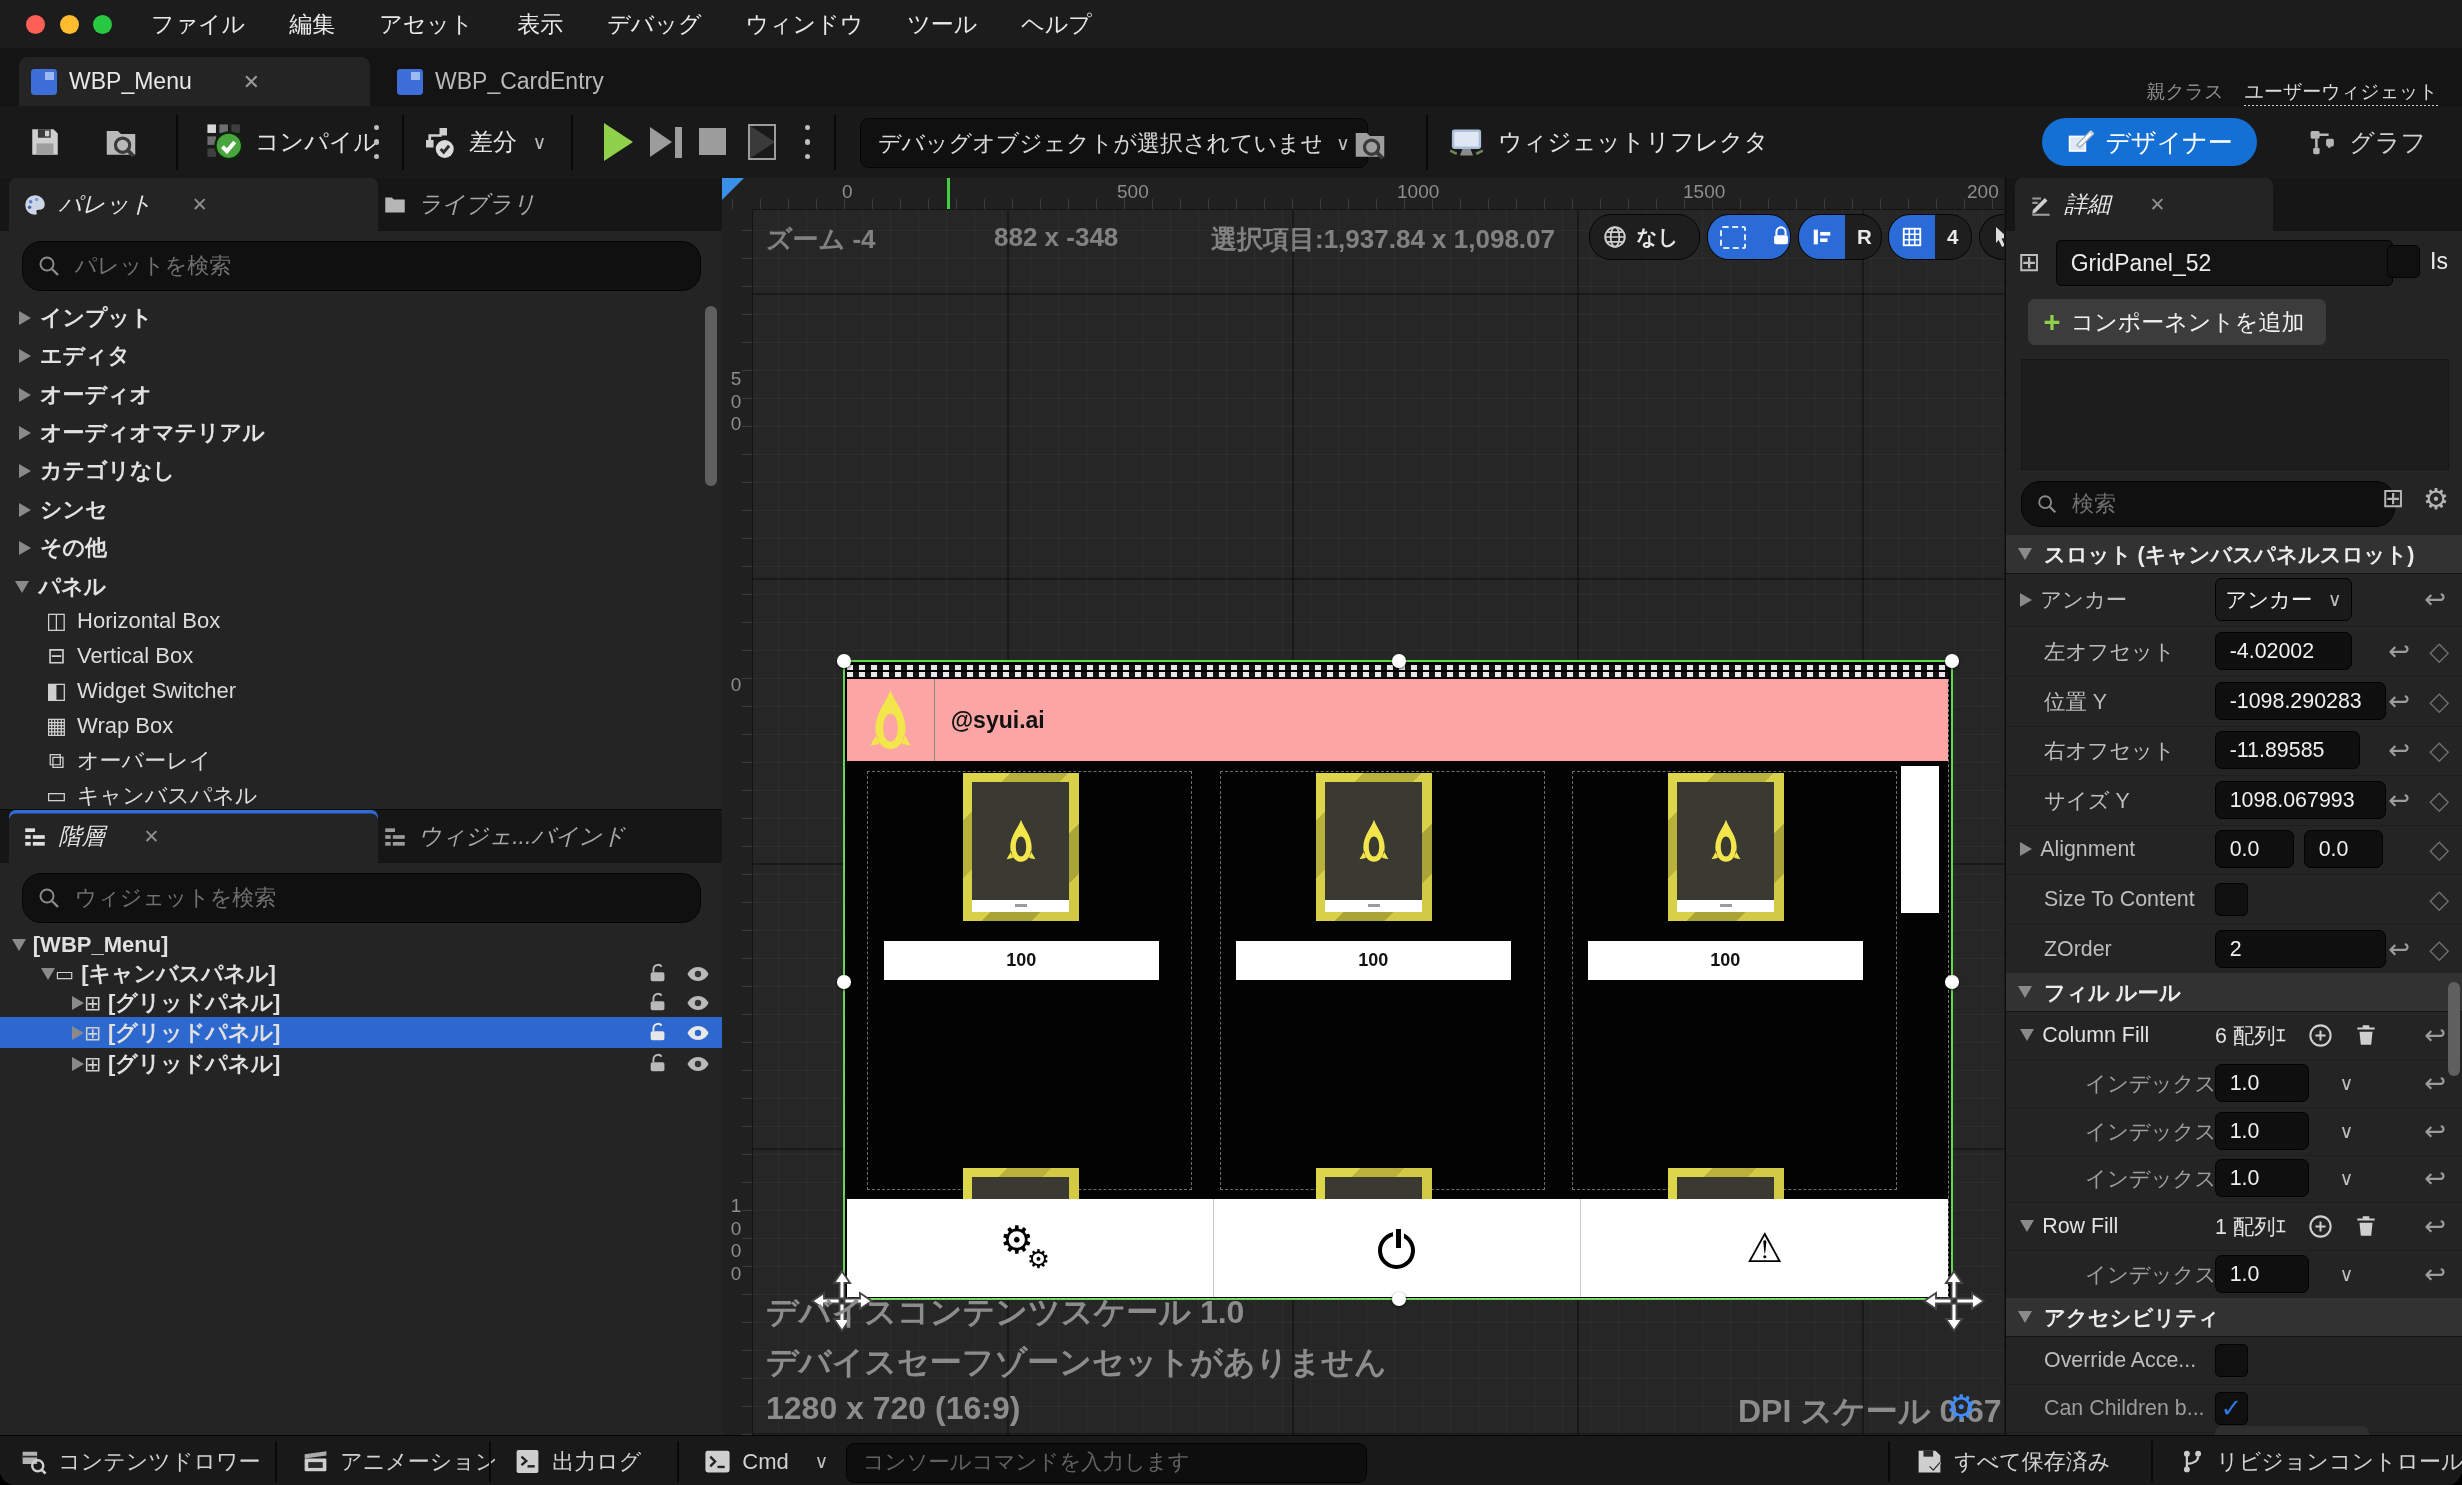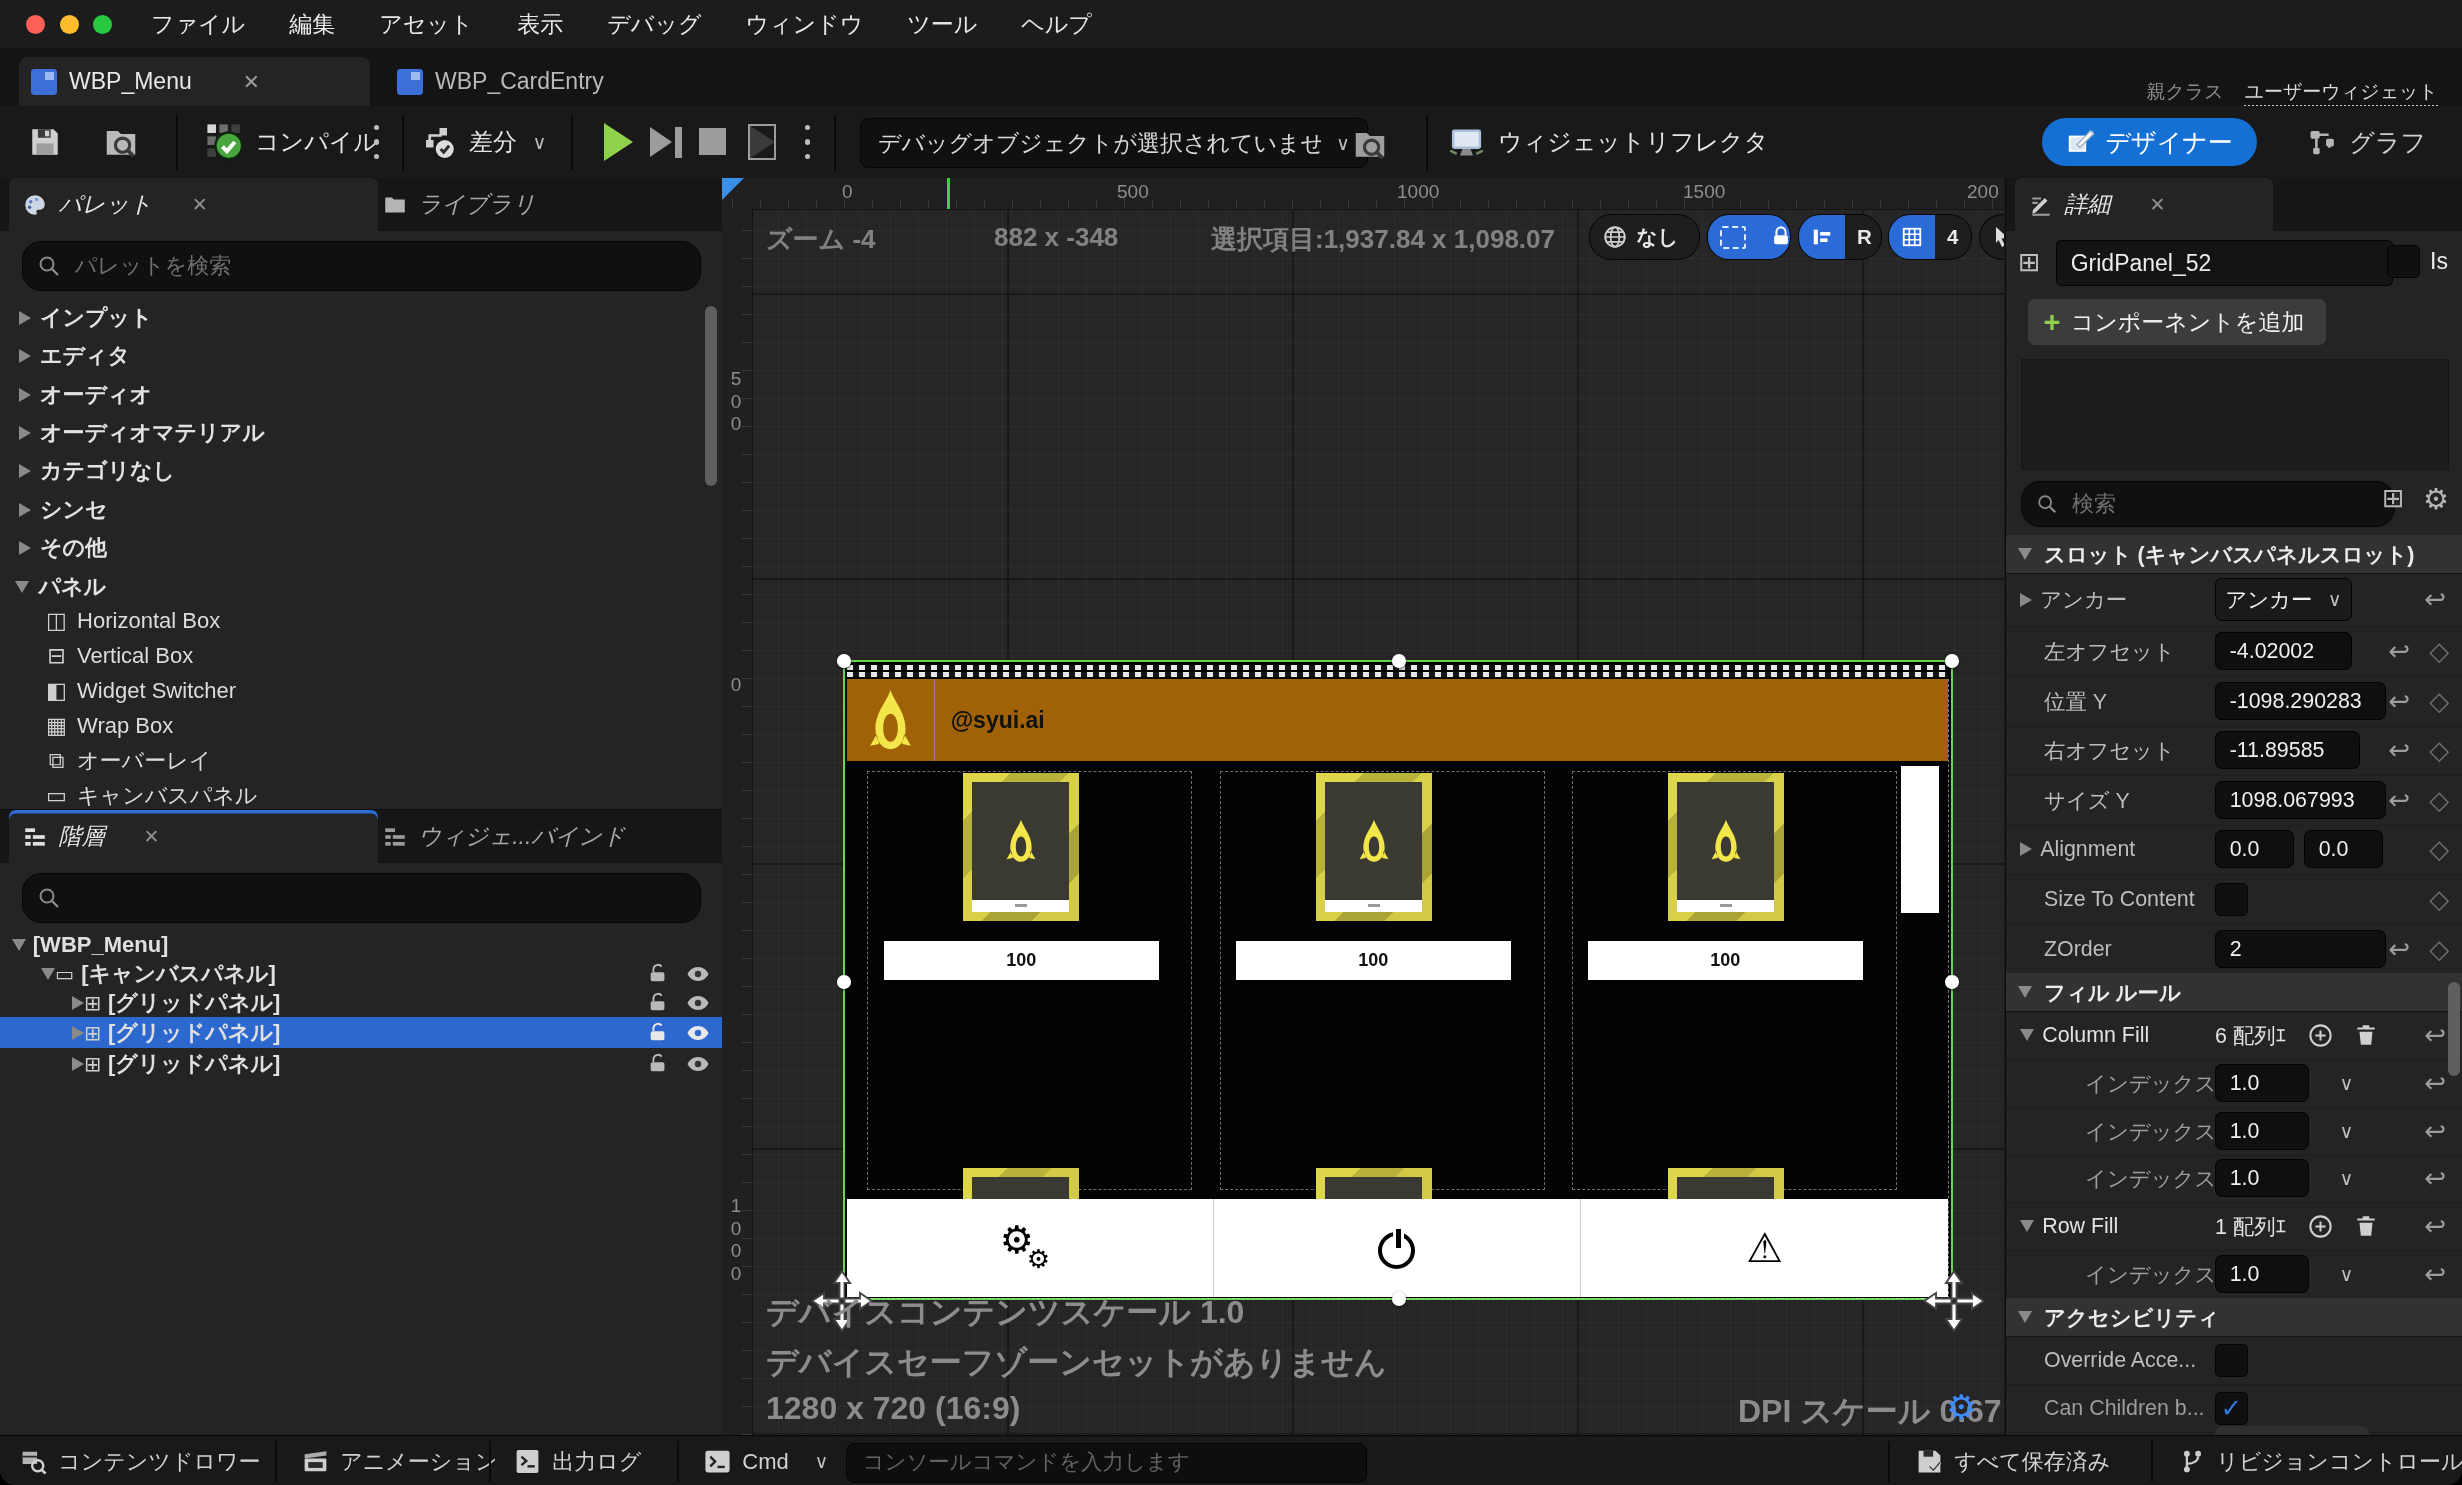--- a/index.html
+++ b/index.html
@@ -84,21 +84,21 @@
   .corner-tri{position:absolute;left:0;top:0;width:0;height:0;border-top:22px solid #3a8fe8;border-right:22px solid transparent;}
   .ov-text{position:absolute;color:rgba(255,255,255,.42);font-size:26px;font-weight:bold;white-space:nowrap;}
   .pill{position:absolute;top:36px;height:44px;background:#1e1e1e;border:0.9px solid #060606;border-radius:22px;display:flex;align-items:center;overflow:hidden;}
   .pill .seg{height:100%;display:flex;align-items:center;justify-content:center;padding:0 12px;color:#e8e8e8;font-size:20.5px;font-weight:bold;}
   .pill .seg.blue{background:#2a6bd8;}
   .marquee{width:22px;height:19px;border:2.6px dashed #dfe9ff;border-radius:2.6px;}
   .status-line{position:absolute;color:#8c8c8c;font-size:32px;font-weight:bold;white-space:nowrap;}
   
   .uwidget{position:absolute;left:121px;top:482px;width:1110px;height:640px;border:2.6px solid #63d94d;box-sizing:border-box;background:#000;}
   .ants{position:absolute;left:1.7px;width:1101px;height:5.1px;background:repeating-linear-gradient(90deg,#e8e8e8 0 6px,#141414 6px 12px);}
-  .wheader{position:absolute;left:1.7px;top:17px;width:1101px;height:82px;background:#a16207;}
+  .wheader{position:absolute;left:1.7px;top:17px;width:1101px;height:82px;background:#fca5a5;}
   .wlogo-cell{position:absolute;left:0;top:0;width:87px;height:82px;border-right:0.9px solid #8a8a8a;display:flex;align-items:center;justify-content:center;}
   .waccount{position:absolute;left:17px;top:0;height:82px;display:flex;align-items:center;color:#111;font-size:23px;font-weight:bold;}
   .wbody{position:absolute;left:1.7px;top:99px;width:1101px;height:438px;background:#030303;}
   .wcol{position:absolute;top:10.3px;height:417px;border:0.9px dashed #6e6e6e;}
   .card{position:absolute;top:12px;width:116px;height:148px;background:linear-gradient(135deg,#ded64a 0 18%,#b8b23b 18% 40%,#d8d048 40% 63%,#aaa437 63% 82%,#d2ca45 82%);padding:0;}
   .card-inner{position:absolute;left:9.4px;top:9.4px;right:9.4px;bottom:21.4px;background:#3a3a33;display:flex;align-items:center;justify-content:center;}
   .card-strip{position:absolute;left:9.4px;bottom:9.4px;right:9.4px;height:12px;background:#fff;display:flex;align-items:center;justify-content:center;}
   .card-strip i{display:block;width:12px;height:2.6px;background:#9a9a9a;}
   .count-bar{position:absolute;top:180px;height:39px;background:#fff;display:flex;align-items:center;justify-content:center;color:#111;font-size:18px;font-weight:bold;}
   .card-top2{position:absolute;bottom:0;width:116px;height:31px;background:linear-gradient(135deg,#ded64a 0 30%,#b8b23b 30% 60%,#d2ca45 60%);}
@@ -384,20 +384,21 @@
             <rect x="10" y="16.6" width="11" height="3.4"></rect>
           </svg>
         <span class="lbl dim">ウィジェ...バインド</span>
       </div>
     </div>
     <div class="searchbox" style="left:22px;top:63px;width:650px;height:48px">
       <svg width="24" height="24" viewBox="0 0 24 24">
           <circle cx="10" cy="10" r="6.5" fill="none" stroke="#8a8a8a" stroke-width="2"></circle>
           <path d="M15 15l6 6" stroke="#8a8a8a" stroke-width="2.4"></path>
         </svg>
+      <input placeholder="ウィジェットを検索" style="">
     </div>
     <div class="tree-row" style="top:120px">
       <span style="margin-left:12px" class="tri-d"></span>
         <span class="nm">[WBP_Menu]</span>
     </div>
     <div class="tree-row" style="top:149px">
       <span style="margin-left:41px" class="tri-d"></span>
         <span class="g-ico">▭</span>
         <span class="nm">[キャンバスパネル]</span>
       <span class="row-icons">

